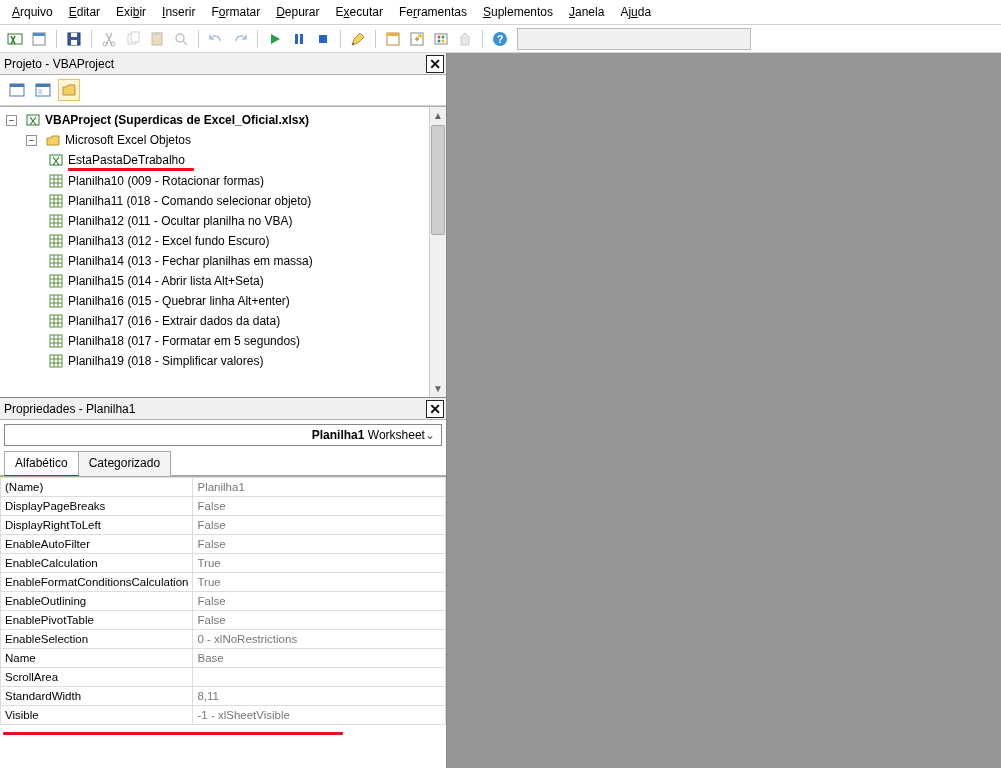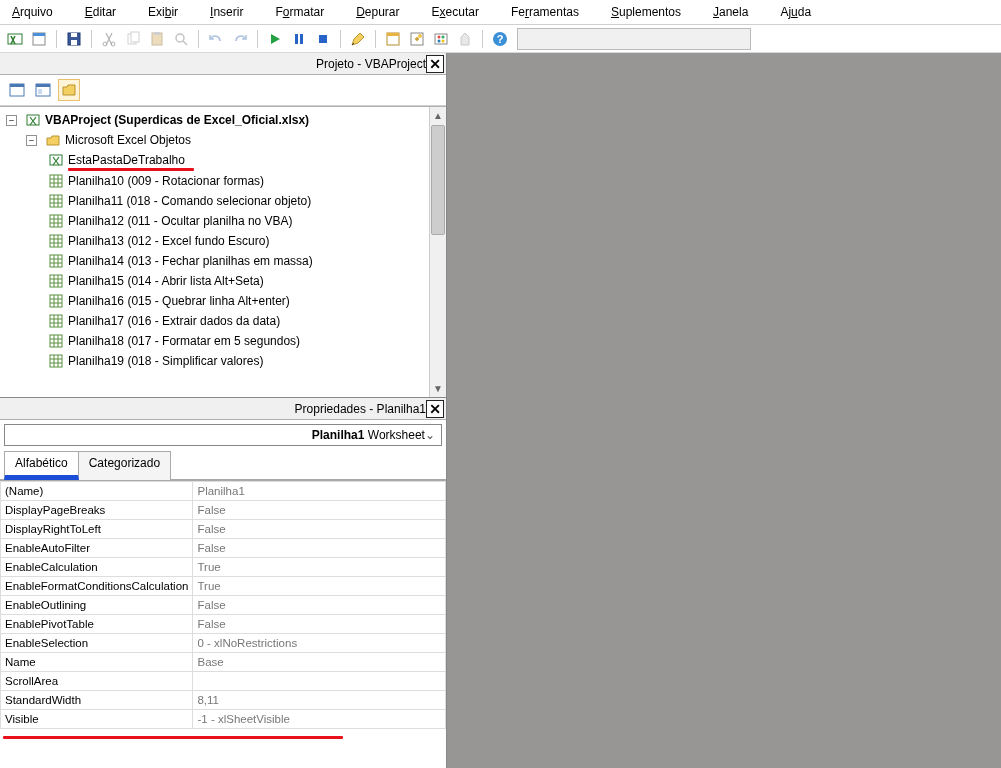--- a/index.html
+++ b/index.html
@@ -1,28 +1,28 @@
 <!DOCTYPE html>
 <html><head>
 <meta charset="utf-8">
 <style>
 * { margin:0; padding:0; box-sizing:border-box; }
 body { font-family: "Segoe UI", Tahoma, Arial, sans-serif; font-size:12px; width:1001px; height:768px; background:#fff; color:#000; overflow:hidden; }
-.menubar { display:flex; gap:20px; padding:3px 6px; background:#fff; border-bottom:1px solid #d0d0d0; }
+.menubar { display:flex; gap:4px; padding:3px 6px; background:#fff; border-bottom:1px solid #d0d0d0; }
 .menubar span { padding:2px 6px; cursor:default; }
 .menubar span u { text-decoration:underline; }
 .toolbar { display:flex; align-items:center; gap:2px; padding:2px 4px; background:#fff; border-bottom:1px solid #d8d8d8; height:28px; }
 .tbicon { width:22px; height:22px; display:flex; align-items:center; justify-content:center; cursor:pointer; }
 .tbsep { width:1px; height:18px; background:#ccc; margin:0 4px; }
 .tbtext { height:22px; width:234px; border:1px solid #bbb; margin-left:4px; background:#f0f0f0; }
 .main { display:flex; height:calc(100% - 52px); }
 .leftcol { width:447px; display:flex; flex-direction:column; border-right:1px solid #888; }
 .rightcol { flex:1; background:#979694; }
 .panehdr { display:flex; align-items:center; justify-content:space-between; background:#f0f0f0; border-bottom:1px solid #b0b0b0; height:22px; padding:0 2px 0 4px; }
-.panehdr .title { flex:1;text-align:right; }
+.panehdr .title { flex:1; }
 .closebtn { width:18px; height:18px; border:1px solid #222; display:flex; align-items:center; justify-content:center; font-weight:bold; font-family:Arial; cursor:pointer; background:#fff; font-size:14px; }
 .projpane { flex:0 0 345px; display:flex; flex-direction:column; border-bottom:1px solid #888; }
 .projtb { display:flex; gap:4px; padding:4px 6px; border-bottom:1px solid #d0d0d0; background:#fff; }
 .projtb .tbicon { border:1px solid transparent; }
 .projtb .tbicon.sel { border:1px solid #e8c070; background:#fff4d8; }
 .tree { flex:1; overflow:hidden; position:relative; background:#fff; border-top:1px solid #b0b0b0; }
 .treeinner { padding:3px 0 3px 4px; line-height:20px; }
 .treerow { display:flex; align-items:center; gap:4px; white-space:nowrap; cursor:default; height:20px; }
 .ind0 { padding-left:2px; }
 .ind1 { padding-left:22px; }
@@ -33,21 +33,21 @@
 .redline { height:3px; background:#e8111b; margin-top:-2px; border-radius:1px; }
 .vscroll { position:absolute; right:0; top:0; bottom:0; width:17px; background:#f0f0f0; border-left:1px solid #ccc; }
 .thumb { position:absolute; left:1px; right:1px; background:#cdcdcd; border:1px solid #aaa; border-radius:2px; }
 .arrowbtn { position:absolute; left:0; right:0; height:17px; display:flex; align-items:center; justify-content:center; color:#666; font-size:10px; }
 .proppane { flex:1; display:flex; flex-direction:column; }
 .objsel { display:flex; padding:4px; background:#fff; }
 .objsel .box { flex:1; border:1px solid #888; height:22px; display:flex; align-items:center; padding:0 6px; justify-content:flex-end; background:#fff; }
 .objsel .box .dd { color:#555; }
 .tabs { display:flex; background:#fff; padding: 0 4px; border-bottom:1px solid #aaa; }
 .tab { padding:4px 10px 5px 10px; background:#f4f4f4; border:1px solid #aaa; border-bottom:none; margin-right:-1px; cursor:pointer; position:relative; top:1px; }
-.tab.active { background:#fff; border-bottom:5px solid #1d4ed8; z-index:2; }
+.tab.active { background:#fff; border-bottom:1px solid #1d4ed8; z-index:2; }
 .grid { flex:1; overflow:auto; background:#fff; border-top:1px solid #aaa; }
 table.props { border-collapse:collapse; width:100%; }
 table.props td { border:1px solid #ddd; padding:2px 4px; height:19px; font-size:11.5px; vertical-align:middle; }
 table.props td.k { width:189px; color:#000; }
 table.props td.v { color:#777; }
 svg { display:block; }
 </style>
 </head>
 <body>
 

